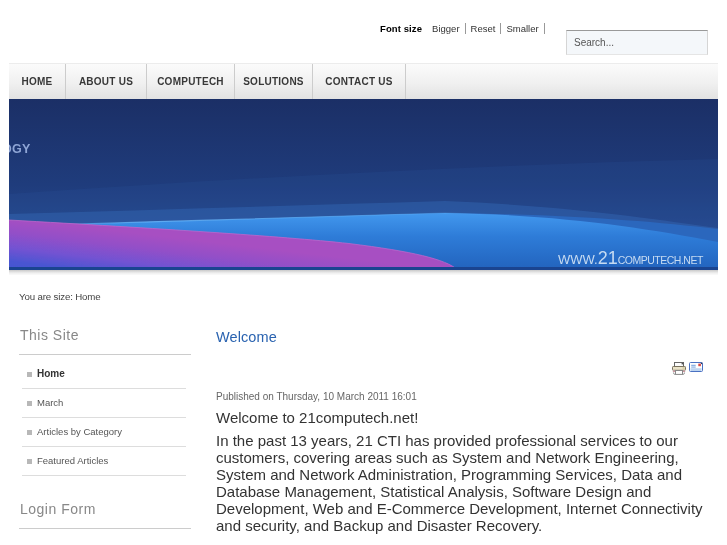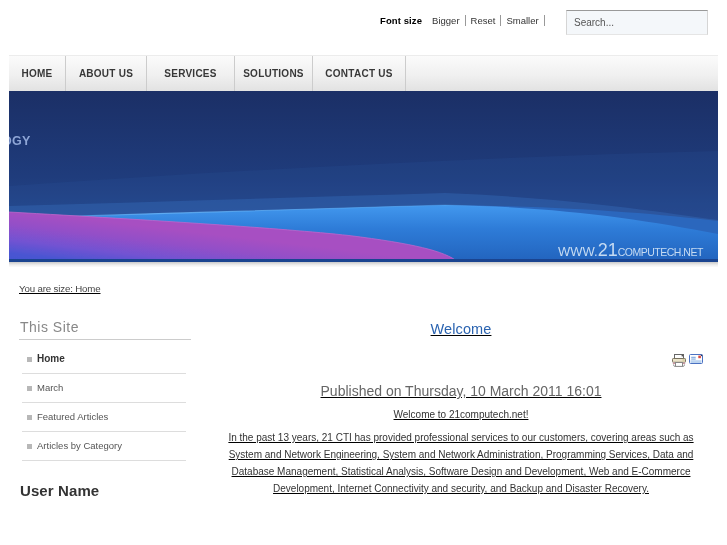--- a/index.html
+++ b/index.html
@@ -1,66 +1,66 @@
 <!DOCTYPE html>
 <html><head>
 <meta charset="utf-8">
 <style>
 html,body{margin:0;padding:0;background:#fff;}
 body{font-family:"Liberation Sans",sans-serif;}
-.page{width:709px;margin:4px auto;position:relative;text-decoration:underline;}
+.page{width:709px;margin:12px auto;position:relative;}
 
 .topbar{height:51px;position:relative;}
 .fontsize{position:absolute;left:371px;top:11px;font-size:9.5px;color:#333;white-space:nowrap;}
 .fontsize b{color:#000;margin-right:5px;letter-spacing:0.1px;}
 .fontsize span{padding:0 5px;border-right:1px solid #999;}
-.search{position:absolute;left:557px;top:6px;width:133px;height:23px;background:#f4f7fa;border-top:1px solid #999;border-left:1px solid #d5d5d5;border-right:1px solid #d5d5d5;border-bottom:1px solid #e5e5e5;font-size:10px;color:#555;line-height:23px;padding-left:7px;}
+.search{position:absolute;left:557px;top:18px;width:133px;height:23px;background:#f4f7fa;border-top:1px solid #999;border-left:1px solid #d5d5d5;border-right:1px solid #d5d5d5;border-bottom:1px solid #e5e5e5;font-size:10px;color:#555;line-height:23px;padding-left:7px;}
 
 .nav{height:35px;background:linear-gradient(#fbfbfb,#f0f0f0 55%,#e2e2e2);border-top:1px solid #ececec;white-space:nowrap;font-size:0;}
 .nav a{display:inline-block;height:35px;line-height:35px;font-size:10px;font-weight:bold;color:#383838;text-align:center;border-right:1px solid #ccc;text-decoration:none;letter-spacing:0.25px;}
 .nav a.t1{width:56px;}
 .nav a.t2{width:80px;}
 .nav a.t3{width:87px;}
 .nav a.t4{width:77px;}
 .nav a.t5{width:92px;}
 
 .banner{position:relative;height:171px;overflow:hidden;}
 .banner svg{display:block;}
 .shadow{height:5px;background:linear-gradient(#c9c9c9,#efefef 60%,#fbfbfb);}
 
 .crumb{font-size:9.7px;color:#444;padding:16px 0 0 10px;height:22px;letter-spacing:-0.15px;}
 
 .cols{position:relative;}
 .side{position:absolute;left:10px;top:0;width:172px;}
-h3.mod{font-size:14px;font-weight:normal;color:#888;margin:14px 0 0 0;padding:0 0 4px 1px;border-bottom:1px solid #ccc;letter-spacing:0.5px;}
+h3.mod{font-size:14px;font-weight:normal;color:#888;margin:14px 0 0 0;padding:0 0 11px 1px;border-bottom:1px solid #ccc;letter-spacing:0.5px;}
 ul.menu{list-style:none;margin:5px 5px 0 3px;padding:0;}
 ul.menu li{border-bottom:1px solid #ddd;height:28px;line-height:28px;font-size:9.5px;padding-left:5px;}
 ul.menu li .sq{display:inline-block;width:5px;height:5px;background:#b8b8b8;vertical-align:0px;margin-right:5px;}
 ul.menu li a{color:#555;text-decoration:none;}
 ul.menu li.act a{color:#333;font-weight:bold;font-size:10px;}
 h3.mod.lf{margin-top:25px;}
 .lbl{font-size:15px;font-weight:bold;color:#333;margin:21px 0 4px 1px;letter-spacing:0.1px;}
 .inp{width:86px;height:18px;background:#f2f2f2;border:1px solid #d4d4d4;border-radius:9px;margin-left:1px;}
 
-.main{margin-left:207px;width:490px;position:relative;text-align:center;}
+.main{margin-left:207px;width:490px;position:relative;}
 h1.welcome{font-size:14.5px;font-weight:normal;color:#2a63b0;margin:0;padding-top:16px;letter-spacing:0.1px;}
 .icons{position:absolute;right:3px;top:49px;}
 .icons svg{vertical-align:top;}
-.pub{font-size:14px;color:#666;margin-top:46px;}
-.main p{font-size:10px;color:#333;line-height:17px;margin:0 0 6px 0;}
+.pub{font-size:10px;color:#666;margin-top:46px;}
+.main p{font-size:15px;color:#333;line-height:17px;margin:0 0 6px 0;}
 .main p.first{margin-top:7px;}
 </style>
 </head>
 <body>
 <div class="page">
   <div class="topbar">
     <div class="fontsize"><b>Font size</b><span>Bigger</span><span>Reset</span><span>Smaller</span></div>
     <div class="search">Search...</div>
   </div>
-  <div class="nav"><a class="t1">HOME</a><a class="t2">ABOUT US</a><a class="t3">SERVICES</a><a class="t4">SOLUTIONS</a><a class="t5">CONTACT US</a></div>
+  <div class="nav"><a class="t1">HOME</a><a class="t2">ABOUT US</a><a class="t3">COMPUTECH</a><a class="t4">SOLUTIONS</a><a class="t5">CONTACT US</a></div>
   <div class="banner">
     <svg width="709" height="171" viewBox="0 0 709 171">
       <defs>
         <linearGradient id="bg" x1="0" y1="0" x2="0" y2="1">
           <stop offset="0" stop-color="#1b2f66"></stop>
           <stop offset="0.5" stop-color="#1f3c7c"></stop>
           <stop offset="0.85" stop-color="#274b92"></stop>
           <stop offset="1" stop-color="#2a4f9a"></stop>
         </linearGradient>
         <linearGradient id="blu" x1="0" y1="110" x2="0" y2="171" gradientUnits="userSpaceOnUse">
@@ -100,23 +100,24 @@
     </svg>
   </div>
   <div class="shadow"></div>
   <div class="crumb">You are size: Home</div>
   <div class="cols">
     <div class="side">
       <h3 class="mod">This Site</h3>
       <ul class="menu">
         <li class="act"><span class="sq"></span><a>Home</a></li>
         <li><span class="sq"></span><a>March</a></li>
+        <li><span class="sq"></span><a>Articles by Category</a></li>
         <li><span class="sq"></span><a>Featured Articles</a></li>
-        <li><span class="sq"></span><a>Articles by Category</a></li>
       </ul>
+      <h3 class="mod lf">Login Form</h3>
       <div class="lbl">User Name</div>
       <div class="inp"></div>
     </div>
     <div class="main">
       <h1 class="welcome">Welcome</h1>
       <div class="icons">
         <svg width="14" height="13" viewBox="0 0 14 13">
           <rect x="2.5" y="0.5" width="9" height="4" fill="#fdfdfd" stroke="#666"></rect>
           <rect x="9.6" y="0.9" width="1.5" height="1.5" fill="#555"></rect>
           <rect x="0.5" y="4.5" width="13" height="3.8" rx="0.8" fill="#eae3c8" stroke="#77705c"></rect>

